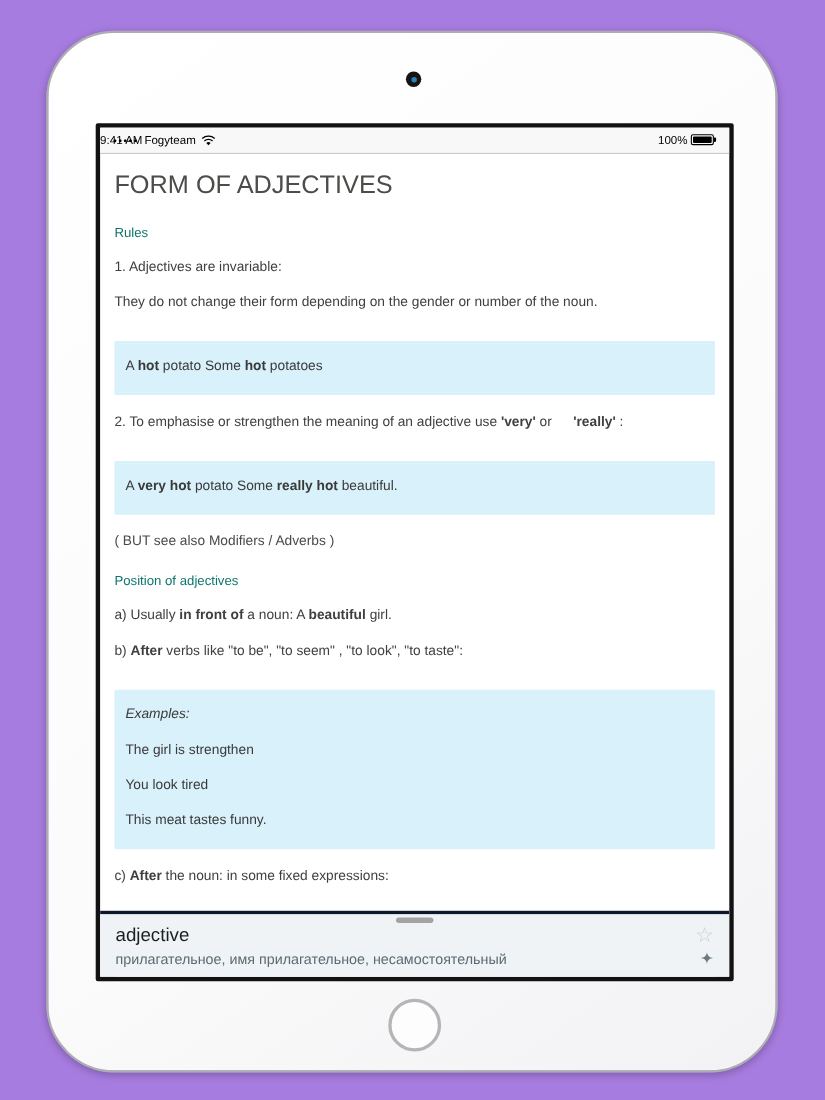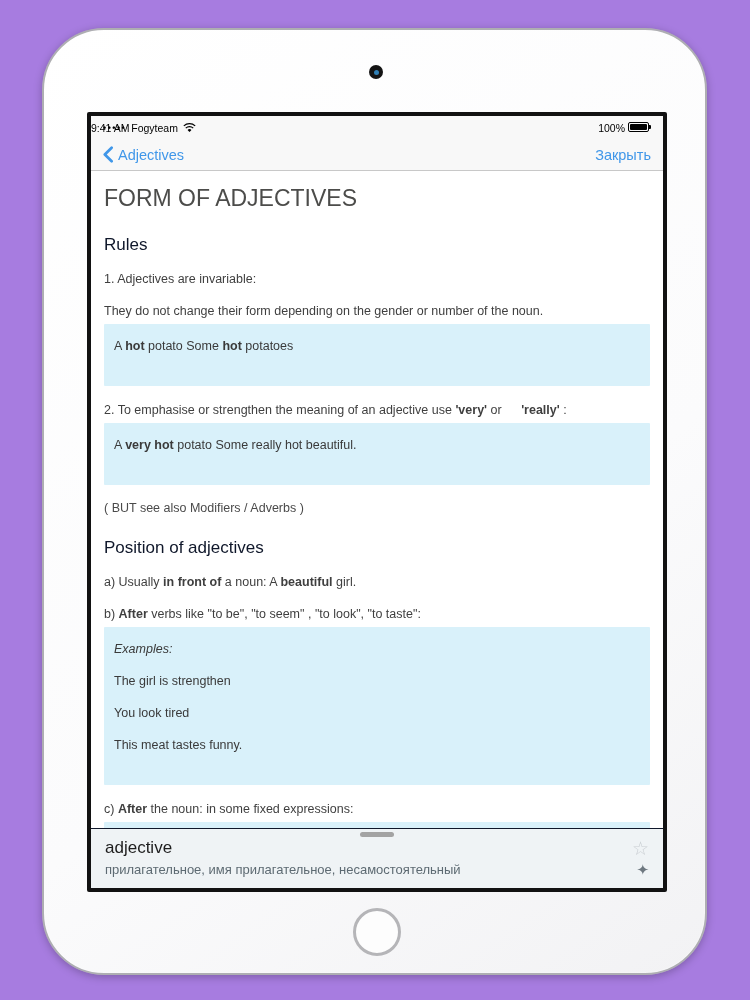--- a/index.html
+++ b/index.html
@@ -52,32 +52,32 @@
   .nav-bar { height:31px; display:flex; align-items:center; padding:0 12px; }
   .back-button { display:flex; align-items:center; gap:5px; color:#4097e9; font-size:14.5px; cursor:pointer; }
   .close-button { margin-left:auto; color:#4097e9; font-size:14.5px; cursor:pointer; }
 
   
   .content {
     position:relative; flex:1 1 auto; overflow:hidden;
     padding:0 13px; color:#3f3f3f; font-size:12.5px; line-height:1.2;
   }
   .page-title { margin-top:14px; font-size:23px; font-weight:400; color:#4c4c4a; }
-  .section-heading { margin-top:22px; font-size:17px; font-weight:400; color:#0f172a; }
+  .section-heading { margin-top:22px; font-size:12px; font-weight:400; color:#0f766e; }
   .para { margin-top:17px; }
   .aside-note { margin-top:16px; color:#4a4a4a; }
-  .example-box { margin-top:5px; background:#d9f1fa; padding:15px 10px 32px 10px; border-radius:1px; }
+  .example-box { margin-top:28px; background:#d9f1fa; padding:15px 10px 19px 10px; border-radius:1px; }
   .example-box p { margin:0; color:#3a3a3a; }
   .example-box p + p { margin-top:17px; }
   .cutoff { margin-bottom:0; }
 
   
   .word-panel {
     position:absolute; left:0; right:0; bottom:0; height:60px;
-    background:#eff3f5; border-top:1px solid #0f172a; z-index:5;
+    background:#eff3f5; border-top:3px solid #0f172a; z-index:5;
   }
   .drag-handle { width:34px; height:5px; border-radius:3px; background:#a3a3a3; margin:3px auto 0; cursor:grab; }
   .panel-row { display:flex; align-items:center; padding:0 14px; }
   .panel-word { font-size:17px; color:#1d1d1d; }
   .panel-translation { font-size:13px; color:#5d6a72; }
   .star-icon { margin-left:auto; font-size:19px; color:#c9ced2; line-height:1; cursor:pointer; }
   .sparkle-icon { margin-left:auto; font-size:15px; color:#6e7880; line-height:1; cursor:pointer; }
 </style>
 </head>
 <body>
@@ -106,47 +106,38 @@
             <div class="sb-center">9:41 AM</div>
             <div class="sb-right">
               <span>100%</span>
               <span class="battery">
                 <span class="battery-fill"></span>
                   <span class="battery-tip"></span>
               </span>
             </div>
           </div>
 
-          <div class="nav-bar">
-            <div class="back-button">
-              <svg width="10" height="17" viewBox="0 0 11 18">
-                <path d="M9.5 1.5 L2 9 L9.5 16.5" fill="none" stroke="#4097e9" stroke-width="3" stroke-linecap="round" stroke-linejoin="round"></path>
-              </svg>
-              <span>Adjectives</span>
-            </div>
-            <div class="close-button">Закрыть</div>
-          </div>
         </header>
 
         <main class="content">
           <h1 class="page-title">FORM OF ADJECTIVES</h1>
 
           <h2 class="section-heading">Rules</h2>
 
           <p class="para">1. Adjectives are invariable:</p>
           <p class="para">They do not change their form depending on the gender or number of the noun.</p>
 
           <div class="example-box">
             <p><span>A </span><span style="font-weight: 700;">hot</span><span> potato Some </span><span style="font-weight: 700;">hot</span><span> potatoes</span></p>
           </div>
 
           <p class="para"><span>2. To emphasise or strengthen the meaning of an adjective use </span><span style="font-weight: 700;">'very'</span><span> or </span><span style="font-weight: 700; margin-left: 16px;">'really'</span><span> :</span></p>
 
           <div class="example-box">
-            <p><span>A </span><span style="font-weight: 700;">very hot</span><span> potato Some </span><span style="font-weight: 400;">really hot</span><span> beautiful.</span></p>
+            <p><span>A </span><span style="font-weight: 700;">very hot</span><span> potato Some </span><span style="font-weight: 700;">really hot</span><span> beautiful.</span></p>
           </div>
 
           <p class="aside-note">( BUT see also Modifiers / Adverbs )</p>
 
           <h2 class="section-heading">Position of adjectives</h2>
 
           <p class="para"><span>a) Usually </span><span style="font-weight: 700;">in front of</span><span> a noun: A </span><span style="font-weight: 700; margin-top: 16px;">beautiful</span><span> girl.</span></p>
           <p class="para"><span>b) </span><span style="font-weight: 700;">After</span><span> verbs like "to be", "to seem" , "to look", "to taste":</span></p>
 
           <div class="example-box">

